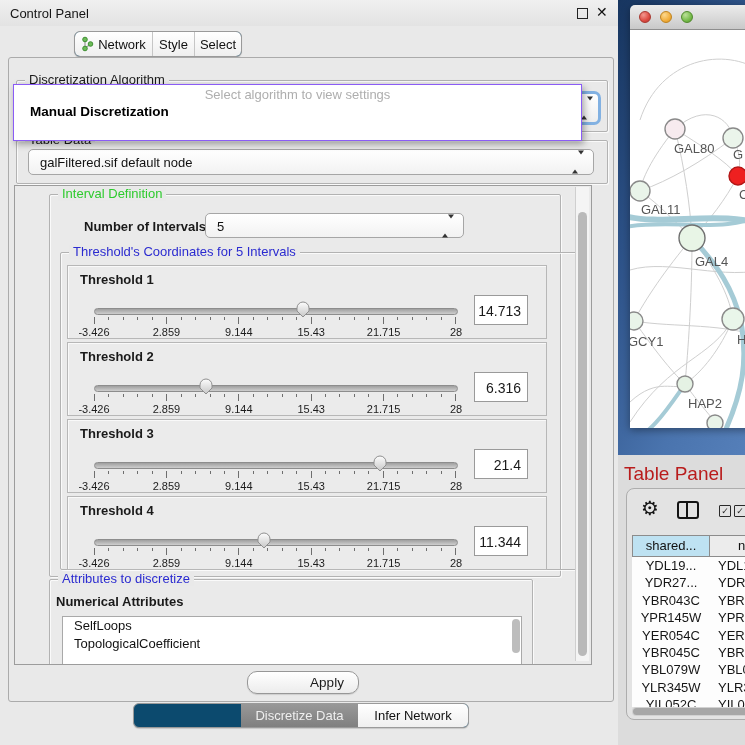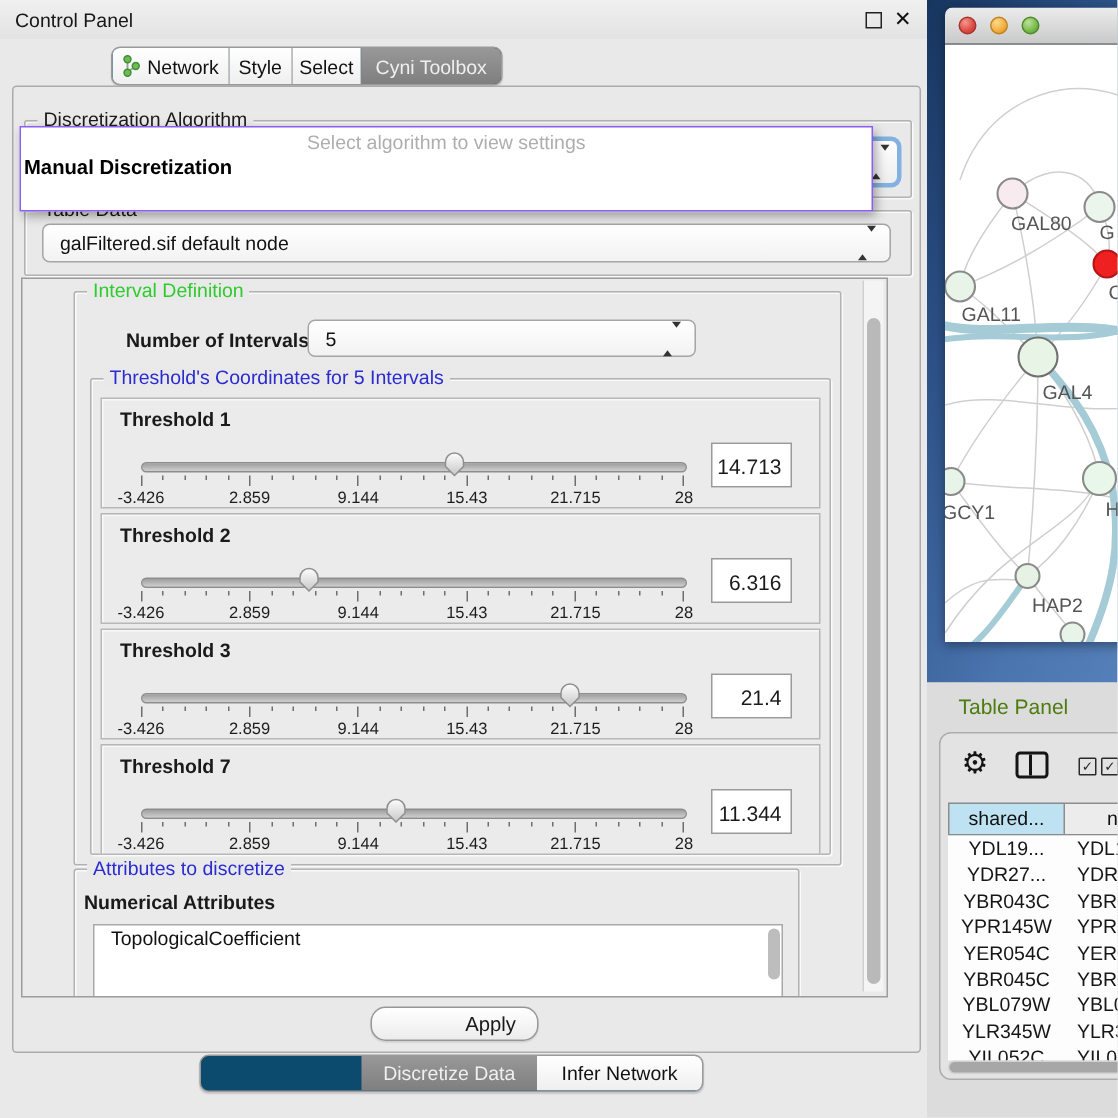--- a/index.html
+++ b/index.html
@@ -42,21 +42,21 @@
   .updown{position:absolute;right:9px;top:50%;transform:translateY(-50%);}
   .updown .u{width:0;height:0;border-left:3.5px solid transparent;border-right:3.5px solid transparent;
              border-bottom:4.5px solid #333;margin-bottom:2.5px;}
   .updown .d{width:0;height:0;border-left:3.5px solid transparent;border-right:3.5px solid transparent;
              border-top:4.5px solid #333;}
 
   
   #algo-popup{left:13px;top:84px;width:567px;height:55px;background:#fff;border:1px solid #8b5cf6;
               box-shadow:2px 3px 7px rgba(0,0,0,.35);z-index:40;}
   #algo-popup .hint{height:18px;line-height:19px;text-align:center;color:#aeaeae;font-size:13px;}
-  #algo-popup .opt{height:18px;line-height:18px;padding-left:2px;font-size:13.5px;color:#000;}
+  #algo-popup .opt{height:18px;line-height:18px;padding-left:16px;font-size:13.5px;color:#000;}
   #algo-popup .opt.b{font-weight:bold;}
   #algo-focus-ring{left:571px;top:91px;width:24px;height:28px;border:3px solid #82b1e2;
                    border-radius:7px;background:linear-gradient(#fff,#eee);z-index:30;}
   #algo-focus-ring .updown{right:5px;}
 
   
   #scroll-panel{left:14px;top:185px;width:576px;height:478px;border:1px solid #9c9c9c;background:#eaeaea;overflow:hidden;}
   #sp-scrollbar{position:absolute;right:2px;top:1px;width:13px;height:474px;background:#f4f4f4;border-left:1px solid #cfcfcf;}
   #sp-scrollbar .thumb{position:absolute;left:2px;top:25px;width:9px;height:444px;background:#b9b9b9;border-radius:5px;}
 
@@ -93,21 +93,21 @@
               box-shadow:0 2px 8px rgba(0,0,0,.4);}
   #net-titlebar{height:24px;background:linear-gradient(#ececec,#c9c9c9);border-bottom:1px solid #8e8e8e;position:relative;}
   .tl{position:absolute;top:6px;width:12px;height:12px;border-radius:50%;box-sizing:border-box;}
   .tl.red{left:9px;background:radial-gradient(circle at 35% 30%,#f2988f,#dd4a41 60%,#b03a32);border:1px solid #a8362e;}
   .tl.yellow{left:30px;background:radial-gradient(circle at 35% 30%,#fbd88f,#f2ae3c 60%,#cf8e22);border:1px solid #bf831f;}
   .tl.green{left:51px;background:radial-gradient(circle at 35% 30%,#bce09a,#76bb4a 60%,#569331);border:1px solid #508a2d;}
   #net-canvas{height:399px;background:#fff;}
 
   
   #table-panel{left:618px;top:455px;width:127px;height:290px;background:#dcdcdc;}
-  #table-panel .tp-title{position:absolute;left:21px;top:8px;font-size:14px;color:#4d7c0f;}
+  #table-panel .tp-title{position:absolute;left:6px;top:8px;font-size:19px;color:#b91c1c;}
   #tp-inner{position:absolute;left:8px;top:33px;width:150px;height:230px;background:#e3e3e3;
             border:1px solid #adadad;border-radius:8px;}
   #gear-icon{position:absolute;left:14px;top:8px;font-size:20px;color:#141414;font-family:"DejaVu Sans",sans-serif;line-height:22px;}
   #split-icon{position:absolute;left:50px;top:12px;width:18px;height:14px;border:2px solid #141414;border-radius:3px;}
   #split-icon .div{position:absolute;left:7px;top:0;width:2px;height:14px;background:#141414;}
   .chk{position:absolute;top:16px;width:10px;height:10px;border:1.5px solid #2a2a2a;border-radius:1px;
        font-size:9px;line-height:10px;text-align:center;color:#2a2a2a;font-weight:bold;}
   #chk1{left:92px;} #chk2{left:107px;}
   #tp-header{position:absolute;left:5px;top:46px;height:22px;display:flex;}
   .hcell{box-sizing:border-box;border:1px solid #8c8c8c;height:22px;line-height:20px;font-size:13px;color:#111;}
@@ -142,23 +142,20 @@
         </svg>
       </span>
       <span>Network</span>
     </div>
     <div class="seg" style="width: 42px;">
       <span>Style</span>
     </div>
     <div class="seg" style="width: 46px;">
       <span>Select</span>
     </div>
-    <div class="seg sel" style="width: 93px;">
-      <span>Cyni Toolbox</span>
-    </div>
   </div>
 
 <div id="outer-panel" class="abs"></div>
 
 <div class="groupbox" id="algo-group" style="left:16px;top:80px;width:590px;height:50px;">
   <span class="gtitle">Discretization Algorithm</span>
 </div>
 <div id="algo-focus-ring" class="abs">
   <span class="updown"><span class="u"></span><span class="d"></span></span>
 </div>
@@ -179,21 +176,21 @@
 
   <div class="groupbox" style="left:34px;top:8px;width:510px;height:381px;">
     <span class="gtitle green">Interval Definition</span>
 
     <div style="position:absolute;left:34px;top:24px;font-weight:bold;">Number of Intervals</div>
     <div class="combo" style="left:155px;top:18px;width:259px;height:25px;">
       <span class="ctext">5</span>
       <span class="updown"><span class="u"></span><span class="d"></span></span>
     </div>
 
-    <div class="groupbox" style="left:10px;top:57px;width:492px;height:316px;">
+    <div class="groupbox" style="left:10px;top:57px;width:492px;height:316px;padding-left:30px;">
       <span class="gtitle blue">Threshold's Coordinates for 5 Intervals</span>
       <div id="threshold-list" style="position:absolute;left:6px;top:12px;">
           <div class="thr-box">
             <div class="thr-label">Threshold 1</div>
             <div class="thr-slider">
               <div class="track"></div>
               <div class="ticks">
                 <span class="tick major"></span>
                 <span class="tick minor"></span>
                 <span class="tick minor"></span>
@@ -339,21 +336,21 @@
                       <stop offset="0" stop-color="#fdfdfd"></stop>
                       <stop offset="1" stop-color="#c7c7c7"></stop>
                     </linearGradient>
                   </defs>
                   <path d="M2 8 a6 6 0 0 1 12 0 v3 l-6 6 -6 -6 z" fill="url(#tg2)" stroke="#8f8f8f"></path>
                 </svg></div>
             </div>
             <div class="value-box">21.4</div>
           </div>
           <div class="thr-box">
-            <div class="thr-label">Threshold 7</div>
+            <div class="thr-label">Threshold 4</div>
             <div class="thr-slider">
               <div class="track"></div>
               <div class="ticks">
                 <span class="tick major"></span>
                 <span class="tick minor"></span>
                 <span class="tick minor"></span>
                 <span class="tick minor"></span>
                 <span class="tick minor"></span>
                 <span class="tick major"></span>
                 <span class="tick minor"></span>
@@ -399,20 +396,21 @@
           </div>
         </div>
     </div>
   </div>
 
   <div class="groupbox" style="left:34px;top:393px;width:482px;height:120px;">
     <span class="gtitle blue">Attributes to discretize</span>
     <div style="position:absolute;left:6px;top:14px;font-weight:bold;">Numerical Attributes</div>
     <div id="attr-listbox">
       <div id="attr-items">
+          <div class="attr-item">SelfLoops</div>
           <div class="attr-item">TopologicalCoefficient</div>
         </div>
       <div id="attr-scroll"></div>
     </div>
   </div>
 
   <div id="sp-scrollbar">
       <div class="thumb"></div>
     </div>
 </div>

